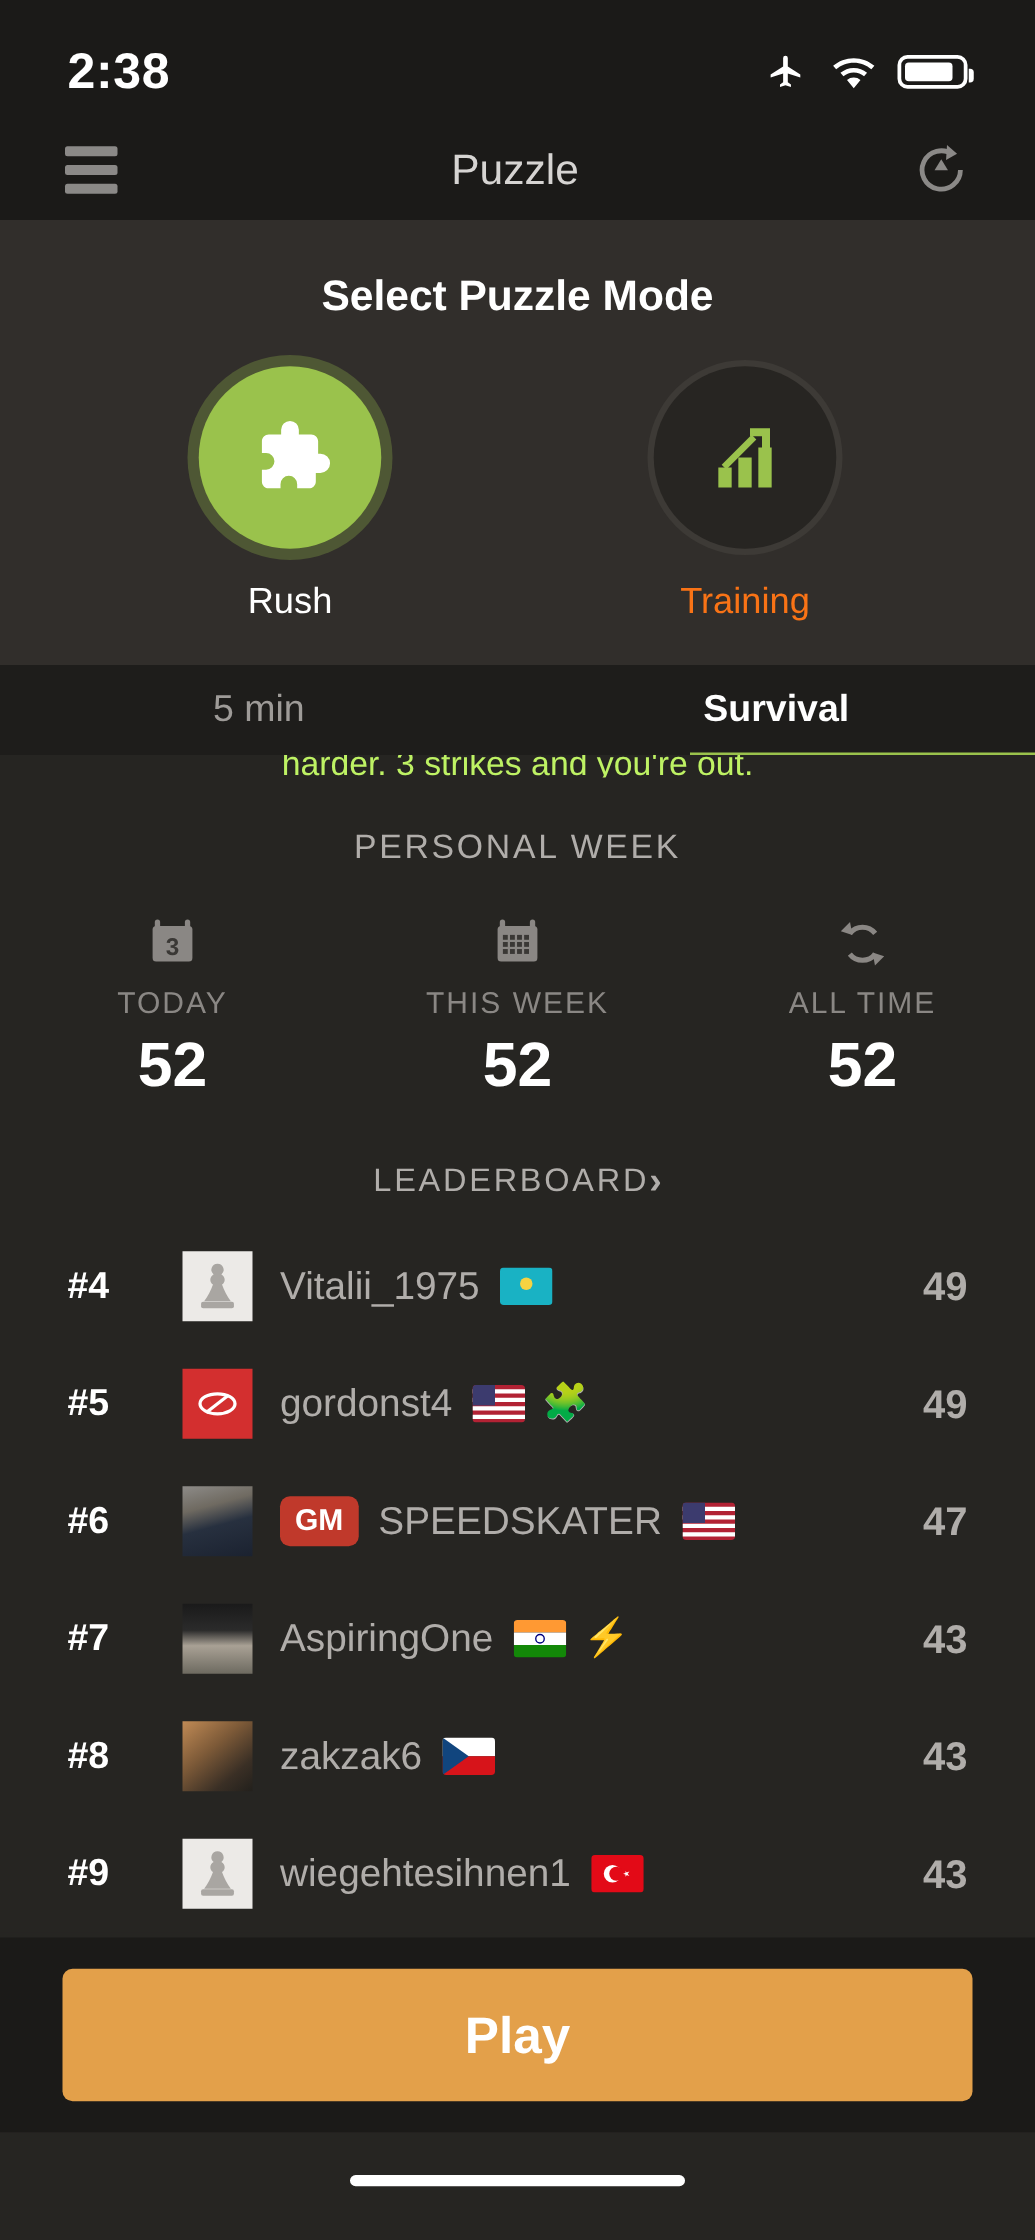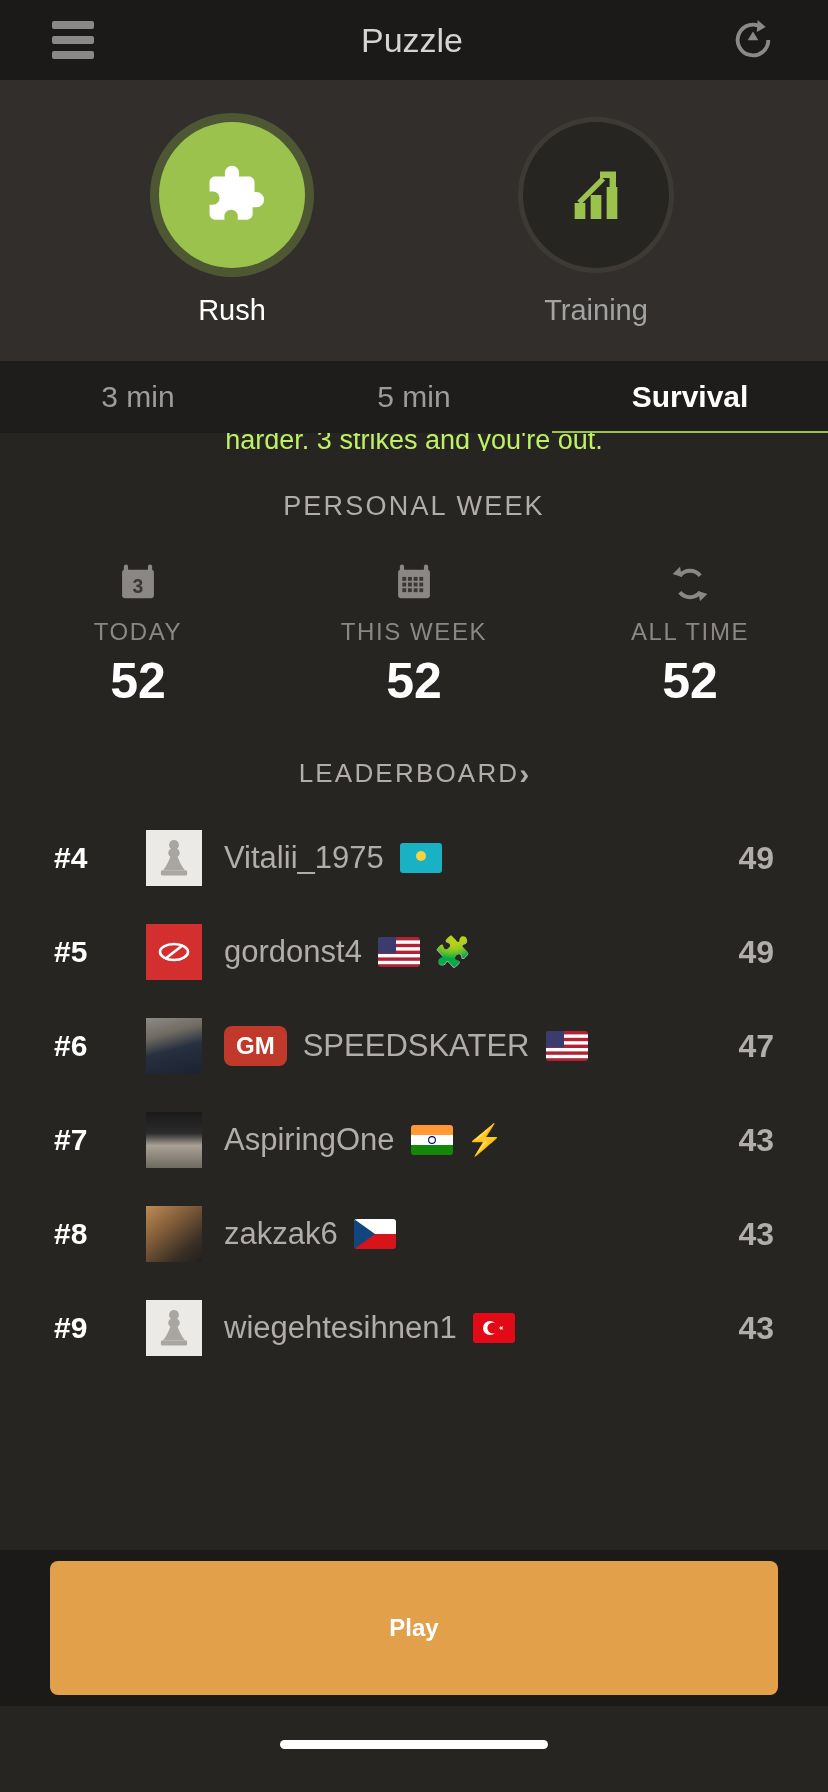--- a/index.html
+++ b/index.html
@@ -49,21 +49,21 @@
   .mode-row{ display:flex; justify-content:center; gap:218px; }
   .mode-item{ display:flex; flex-direction:column; align-items:center; cursor:pointer; }
   .mode-circle{
     width:146px; height:146px; border-radius:50%;
     display:flex; align-items:center; justify-content:center;
   }
   .mode-circle.active{ background:#9ac24c; box-shadow:0 0 0 9px rgba(154,194,76,.28); }
   .mode-circle.inactive{ background:#272522; box-shadow:0 0 0 5px #3d3a36; }
   .mode-label{ margin-top:26px; font-size:29px; }
   .mode-label.active{ color:#fff; }
-  .mode-label.inactive{ color:#a3a3a3; }
+  .mode-label.inactive{ color:#f97316; }
 
   
   .tabs{
     height:72px; background:#1e1d1b;
     display:flex; align-items:center; position:relative;
   }
   .tab{
     flex:1; text-align:center; font-size:30px; color:#9e9b98;
     cursor:pointer;
   }
@@ -125,54 +125,71 @@
   .lb-badges{ display:flex; align-items:center; gap:14px; margin-left:16px; }
   .flag{ width:42px; height:30px; border-radius:3px; display:block; }
   .lb-score{ margin-left:auto; color:#b0adaa; font-size:32px; font-weight:700; }
 
   
   .bottom-bar{
     position:absolute; left:0; bottom:86px; width:828px; height:156px;
     background:#1b1a18; display:flex; align-items:center; justify-content:center;
   }
   .play-btn{
-    width:728px; height:134px; background:#e3a04a; border-radius:8px; border:none;
-    color:#fff; font-size:24px; font-weight:700; cursor:pointer;
+    width:728px; height:106px; background:#e3a04a; border-radius:8px; border:none;
+    color:#fff; font-size:41px; font-weight:700; cursor:pointer;
     font-family:"Liberation Sans", sans-serif;
   }
   .home-area{
     position:absolute; left:0; bottom:0; width:828px; height:86px;
     background:#262522; display:flex; align-items:flex-start; justify-content:center;
     padding-top:34px;
   }
   .home-indicator{ width:268px; height:9px; background:#fff; border-radius:5px; }
 </style>
 </head>
 <body>
 
 <div id="app">
 
+  <div class="statusbar">
+    <div class="clock">2:38</div>
+    <div class="status-right">
+      <svg width="38" height="30" viewBox="0 0 24 24">
+        <path fill="#fff" d="M21 16v-2l-8-5V3.5a1.5 1.5 0 0 0-3 0V9l-8 5v2l8-2.5V19l-2 1.5V22l3.5-1 3.5 1v-1.5L13 19v-5.5z"></path>
+      </svg>
+      <svg width="38" height="30" viewBox="0 0 24 20">
+        <path fill="#fff" d="M12 3C7.8 3 3.97 4.53 1 7.07l1.6 1.86C5.16 6.74 8.42 5.4 12 5.4s6.84 1.34 9.4 3.53L23 7.07C20.03 4.53 16.2 3 12 3z"></path>
+        <path fill="#fff" d="M12 8.2c-2.7 0-5.18 1-7.1 2.64l1.6 1.87A8.4 8.4 0 0 1 12 10.6c2.1 0 4.02.77 5.5 2.1l1.6-1.86A10.9 10.9 0 0 0 12 8.2z"></path>
+        <path fill="#fff" d="M12 13.4a5.6 5.6 0 0 0-3.6 1.3L12 19l3.6-4.3a5.6 5.6 0 0 0-3.6-1.3z"></path>
+      </svg>
+      <div class="battery">
+        <div class="battery-fill"></div>
+      </div>
+    </div>
+  </div>
 
   <div class="navbar">
     <div class="hamburger">
       <span></span>
         <span></span>
         <span></span>
     </div>
     <div class="nav-title">Puzzle</div>
     <div class="nav-right">
       <svg width="46" height="46" viewBox="0 0 24 24">
         <path fill="none" stroke="#8b8987" stroke-width="2" d="M20 12a8 8 0 1 1-3.2-6.4"></path>
         <path fill="#8b8987" d="M14.4 1.6l4.2 3.6-4.6 2.6z"></path>
         <path fill="#8b8987" d="M12 7.5l2.8 4.6-5.6 0z"></path>
       </svg>
     </div>
   </div>
 
   <div class="mode-panel">
+    <div class="mode-heading">Select Puzzle Mode</div>
     <div class="mode-row">
 
       <div class="mode-item">
         <div class="mode-circle active">
           <svg width="74" height="74" viewBox="0 0 24 24">
             <path fill="#fff" d="M20.5 11h-1.2V7.8c0-.99-.81-1.8-1.8-1.8h-3.2V4.8A2.3 2.3 0 0 0 12 2.5a2.3 2.3 0 0 0-2.3 2.3V6H6.5c-1 0-1.79.81-1.79 1.8v3.04H5.8a2.16 2.16 0 1 1 0 4.32H4.71v3.04c0 .99.8 1.8 1.79 1.8h3.04v-1.09a2.16 2.16 0 1 1 4.32 0v1.09h3.04c.99 0 1.8-.81 1.8-1.8V16h1.2a2.5 2.5 0 0 0 0-5z"></path>
           </svg>
         </div>
         <div class="mode-label active">Rush</div>
       </div>
@@ -187,21 +204,20 @@
             <path fill="#9ac24c" d="M19.5 3.2h-6v2.4h3.6v3.6h2.4z"></path>
           </svg>
         </div>
         <div class="mode-label inactive">Training</div>
       </div>
 
     </div>
   </div>
 
   <div class="tabs">
-    <div class="tab">3 min</div>
     <div class="tab">5 min</div>
     <div class="tab active">Survival</div>
     <div class="tab-underline"></div>
   </div>
 
   <div class="content">
 
     <div class="clipped-text">harder. 3 strikes and you're out.</div>
 
     <div class="section-title">PERSONAL WEEK</div>

